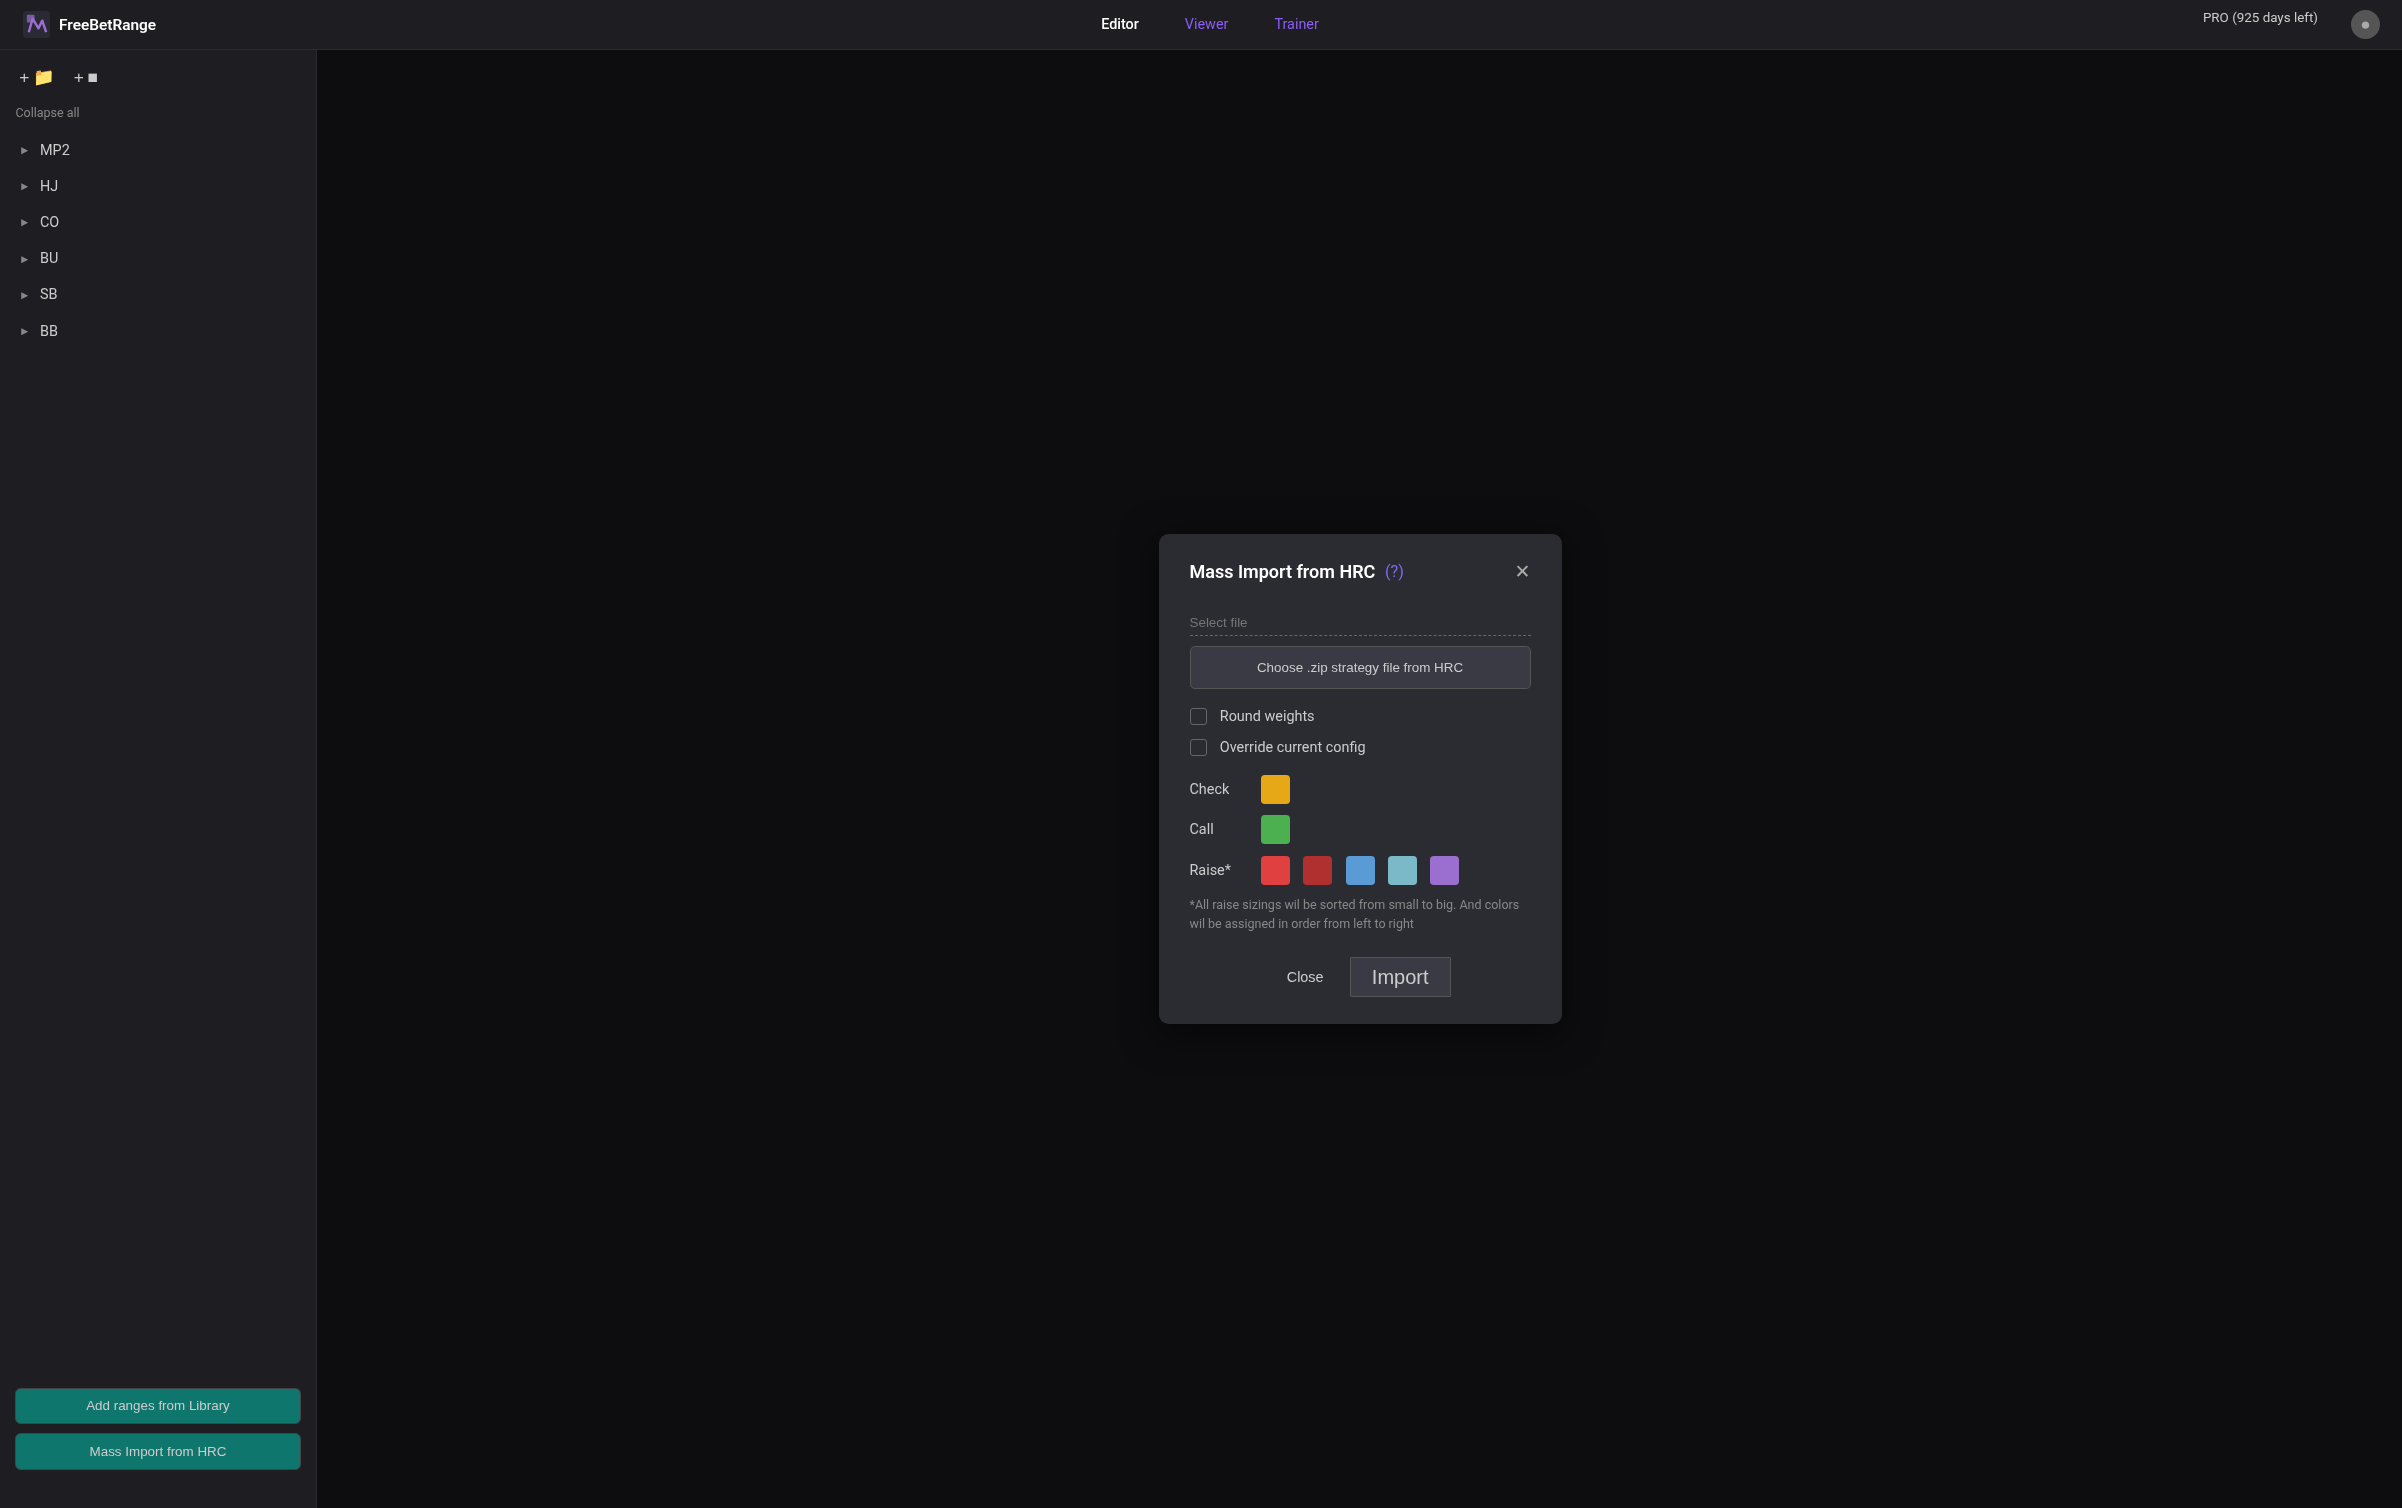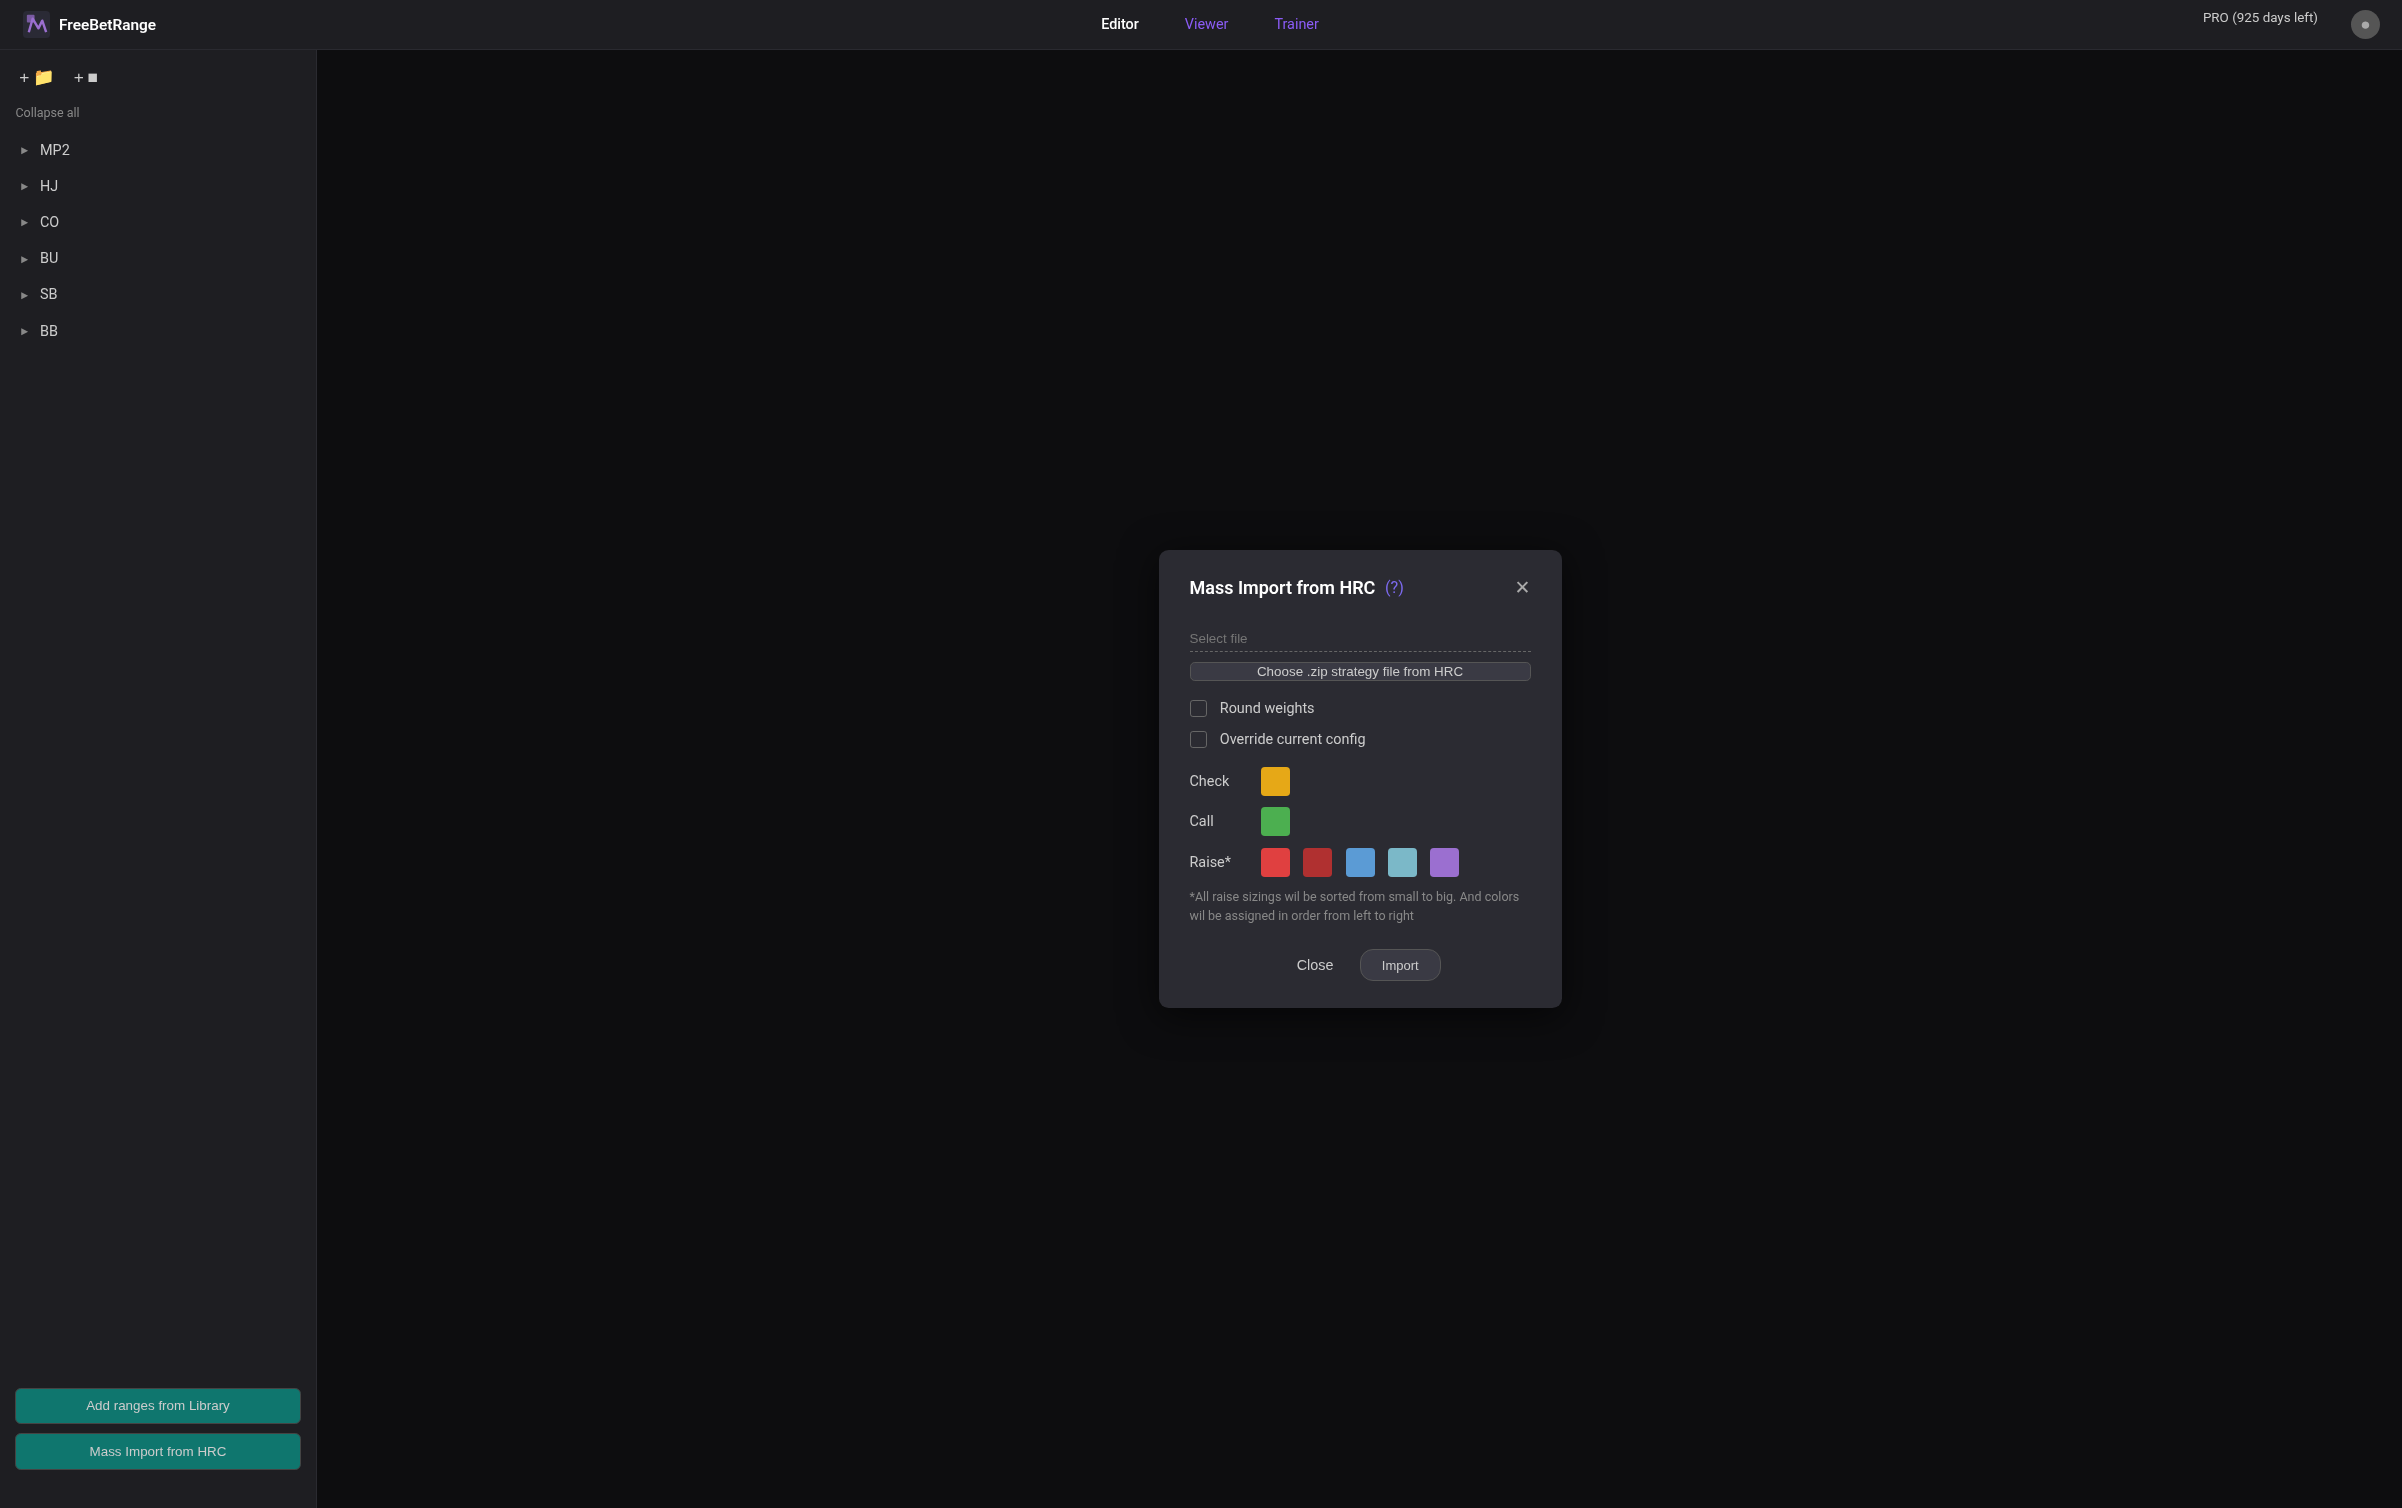--- a/index.html
+++ b/index.html
@@ -214,21 +214,21 @@
       color: #aaa;
       font-size: 13.4px;
       padding: 5.8px 0;
       outline: none;
     }
     .file-choose-btn {
       width: 100%;
       background: #3a3a44;
       border: 1px solid #555;
       color: #ccc;
-      padding: 1px;
+      padding: 13px;
       border-radius: 4.8px;
       font-size: 13.4px;
       text-align: center;
       cursor: pointer;
       margin-top: 9.6px;
     }
 
     
     .checkbox-row {
       display: flex;
@@ -295,23 +295,23 @@
       color: #ccc;
       font-size: 14.4px;
       padding: 7.7px 17.3px;
       cursor: pointer;
       border-radius: 4.8px;
     }
     .btn-import {
       background: #3a3a44;
       border: 1px solid #555;
       color: #ccc;
-      font-size: 13px;
+      font-size: 20px;
       padding: 7.7px 21px;
-      border-radius: 13px;
+      border-radius: 1px;
       cursor: pointer;
     }
   </style>
 </head>
 <body>
 
 <div class="topnav">
   <div class="brand">
     <svg class="brand-icon" viewBox="0 0 28 28" fill="none">
       <rect width="28" height="28" rx="4" fill="#2a2a35"></rect>

